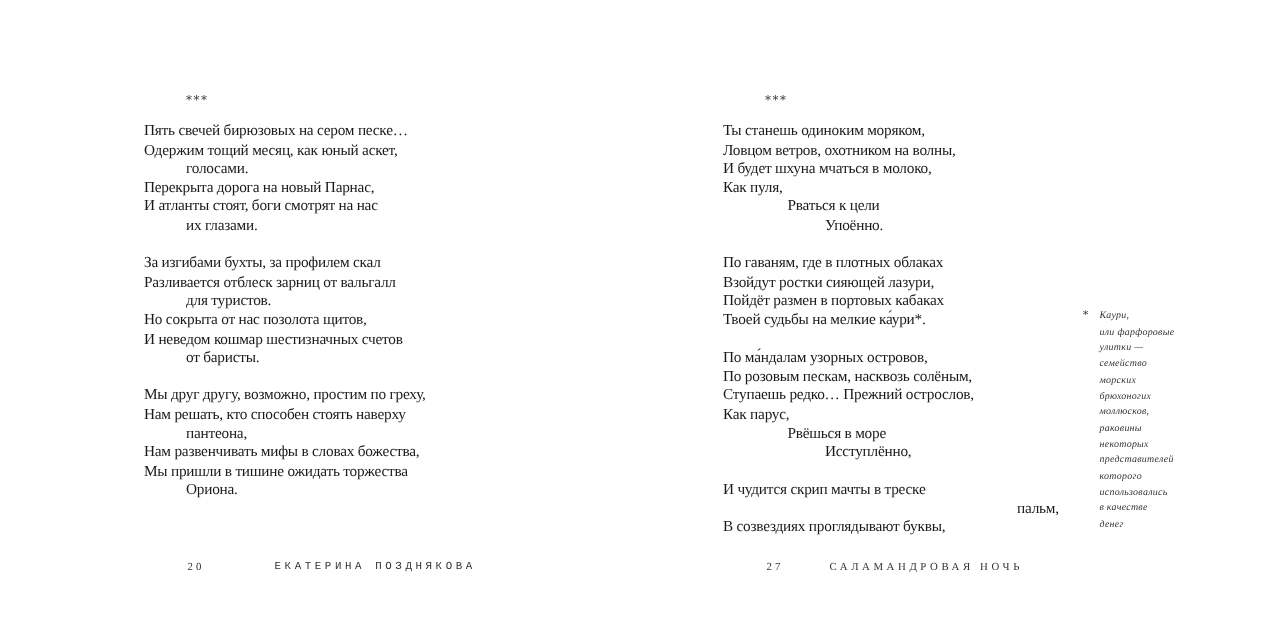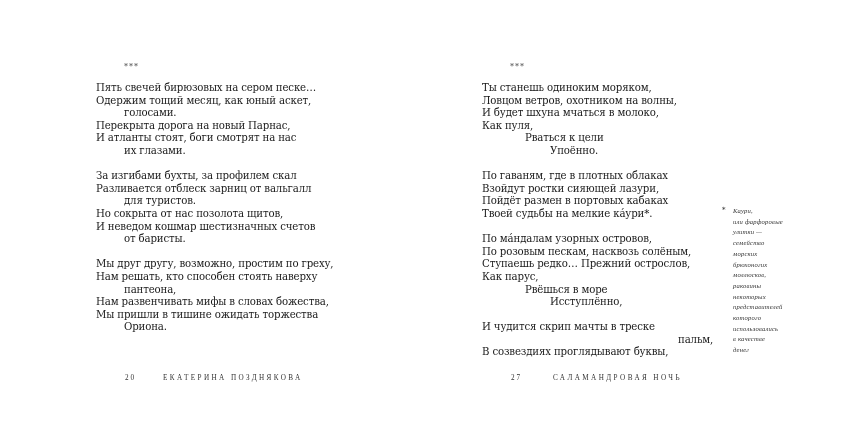--- a/index.html
+++ b/index.html
@@ -10,21 +10,21 @@
     .page { position: absolute; top: 0; height: 425px; }
     .page-left { left: 0; width: 425px; }
     .page-right { left: 425px; width: 425px; }
     .stars {
       position: absolute; font-size: 8px; letter-spacing: 1px; color: #333;
     }
     .poem {
       position: absolute; font-size: 10.2px; line-height: 12.6px; white-space: pre;
       letter-spacing: -0.15px;
     }
-    .line { display: block; height: 12.6px; }
+    .line { display: block; height: 12.6px; font-family: Liberation Serif, serif; }
     .gap { display: block; height: 12.6px; }
     .folio {
       position: absolute; top: 374px; font-size: 7.2px; letter-spacing: 2px; color: #333;
       font-family: "Liberation Serif", serif;
     }
     .runhead {
       position: absolute; top: 374px; font-size: 7.2px; letter-spacing: 2.4px; color: #333;
       text-transform: uppercase; font-family: "Liberation Serif", serif;
     }
     .footnote {
@@ -35,21 +35,21 @@
     .fn-mark { position: absolute; left: 722px; top: 206px; font-size: 7px; color: #333; }
     .fn-line { display: block; }
   </style>
 </head>
 <body>
 
 <div class="page page-left">
   <div class="stars" style="left:124px; top:62px;">***</div>
   <div class="poem" id="poem-left" style="left:96px; top:82px;"><span class="line" style="padding-left: 0px;">Пять свечей бирюзовых на сером песке…</span><span class="line" style="padding-left: 0px;">Одержим тощий месяц, как юный аскет,</span><span class="line" style="padding-left: 28px;">голосами.</span><span class="line" style="padding-left: 0px;">Перекрыта дорога на новый Парнас,</span><span class="line" style="padding-left: 0px;">И атланты стоят, боги смотрят на нас</span><span class="line" style="padding-left: 28px;">их глазами.</span><span class="gap" style="padding-left: 0px;"></span><span class="line" style="padding-left: 0px;">За изгибами бухты, за профилем скал</span><span class="line" style="padding-left: 0px;">Разливается отблеск зарниц от вальгалл</span><span class="line" style="padding-left: 28px;">для туристов.</span><span class="line" style="padding-left: 0px;">Но сокрыта от нас позолота щитов,</span><span class="line" style="padding-left: 0px;">И неведом кошмар шестизначных счетов</span><span class="line" style="padding-left: 28px;">от баристы.</span><span class="gap" style="padding-left: 0px;"></span><span class="line" style="padding-left: 0px;">Мы друг другу, возможно, простим по греху,</span><span class="line" style="padding-left: 0px;">Нам решать, кто способен стоять наверху</span><span class="line" style="padding-left: 28px;">пантеона,</span><span class="line" style="padding-left: 0px;">Нам развенчивать мифы в словах божества,</span><span class="line" style="padding-left: 0px;">Мы пришли в тишине ожидать торжества</span><span class="line" style="padding-left: 28px;">Ориона.</span></div>
   <div class="folio" style="left:125px;">20</div>
-  <div class="runhead" style="left:163px;">Екатерина Позднякова</div>
+  <div class="runhead" style="left:183px;font-family:Liberation Mono, monospace;">Екатерина Позднякова</div>
 </div>
 
 <div class="page page-right">
   <div class="stars" style="left:85px; top:62px;">***</div>
   <div class="poem" id="poem-right" style="left:57px; top:82px;"><span class="line" style="padding-left: 0px;">Ты станешь одиноким моряком,</span><span class="line" style="padding-left: 0px;">Ловцом ветров, охотником на волны,</span><span class="line" style="padding-left: 0px;">И будет шхуна мчаться в молоко,</span><span class="line" style="padding-left: 0px;">Как пуля,</span><span class="line" style="padding-left: 43px;">Рваться к цели</span><span class="line" style="padding-left: 68px;">Упоённо.</span><span class="gap" style="padding-left: 0px;"></span><span class="line" style="padding-left: 0px;">По гаваням, где в плотных облаках</span><span class="line" style="padding-left: 0px;">Взойдут ростки сияющей лазури,</span><span class="line" style="padding-left: 0px;">Пойдёт размен в портовых кабаках</span><span class="line" style="padding-left: 0px;">Твоей судьбы на мелкие ка́ури*.</span><span class="gap" style="padding-left: 0px;"></span><span class="line" style="padding-left: 0px;">По ма́ндалам узорных островов,</span><span class="line" style="padding-left: 0px;">По розовым пескам, насквозь солёным,</span><span class="line" style="padding-left: 0px;">Ступаешь редко… Прежний острослов,</span><span class="line" style="padding-left: 0px;">Как парус,</span><span class="line" style="padding-left: 43px;">Рвёшься в море</span><span class="line" style="padding-left: 68px;">Исступлённо,</span><span class="gap" style="padding-left: 0px;"></span><span class="line" style="padding-left: 0px;">И чудится скрип мачты в треске</span><span class="line" style="padding-left: 196px;">пальм,</span><span class="line" style="padding-left: 0px;">В созвездиях проглядывают буквы,</span></div>
   <div class="folio" style="left:86px;">27</div>
   <div class="runhead" style="left:128px;">Саламандровая ночь</div>
 </div>
 
 <div class="fn-mark">*</div>

